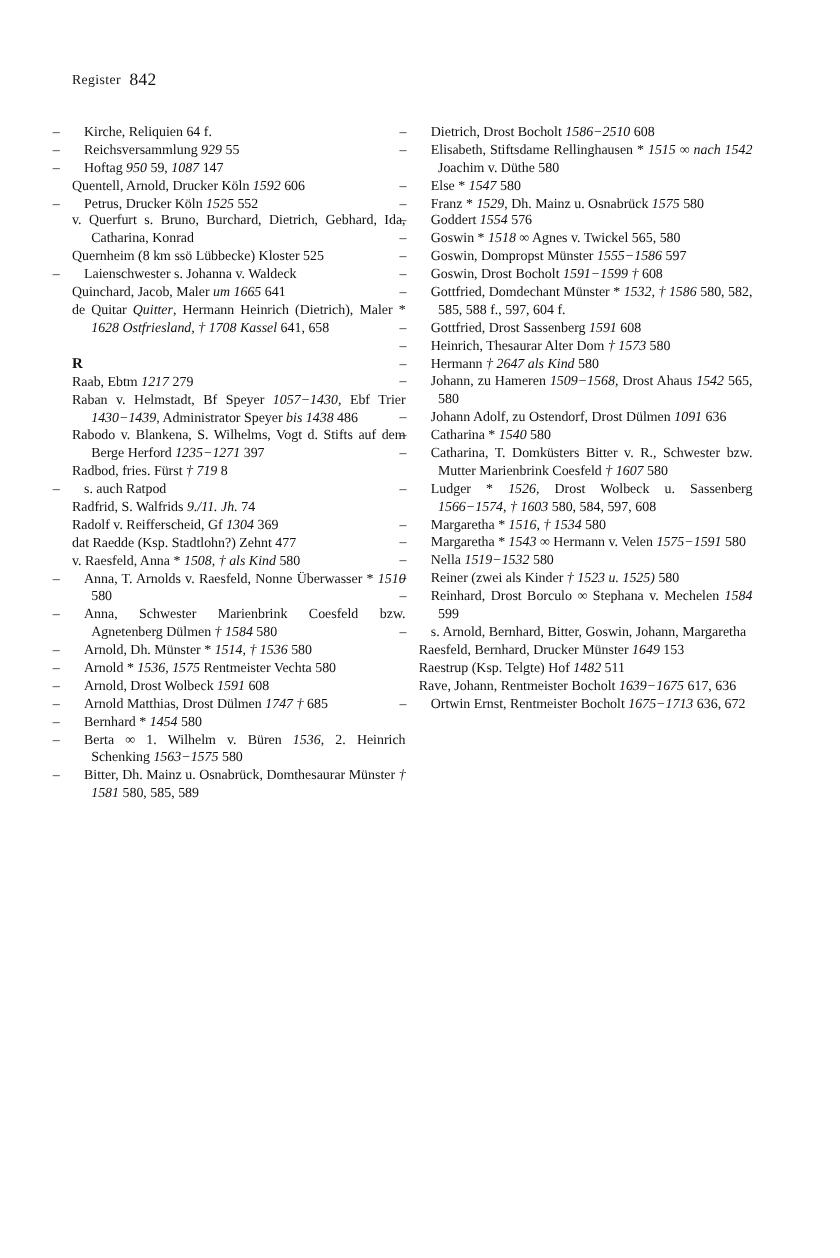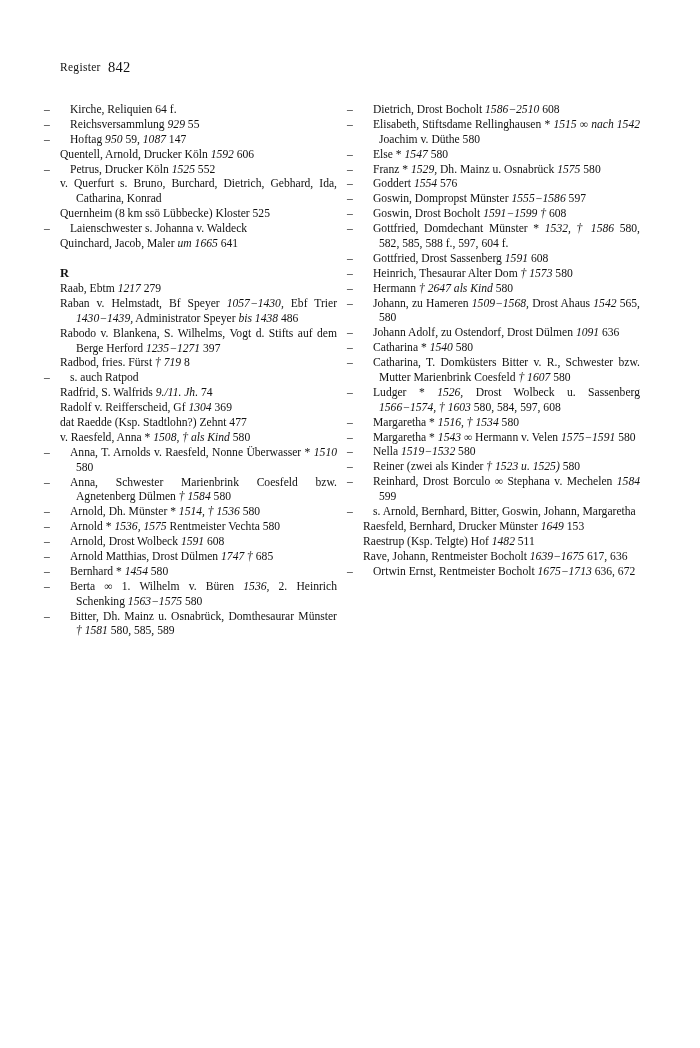--- a/index.html
+++ b/index.html
@@ -39,21 +39,21 @@
   .running-head {
     position: absolute;
     left: 0; right: 0;
     top: 2px;
     text-align: left;
     font-size: 11.5px;
     letter-spacing: 0.3px;
   }
   .columns {
     display: flex;
-    gap: 26px;
+    gap: 11px;
     align-items: flex-start;
   }
   .col {
     width: 278px;
     font-size: 11.6px;
     line-height: 1.285;
     text-align: justify;
     text-justify: inter-word;
     hyphens: manual;
   }
@@ -92,20 +92,21 @@
     <div class="col" id="col-left">
         <div class="entry sub"><span class="dash">–</span>Kirche, Reliquien 64 f.</div>
         <div class="entry sub"><span class="dash">–</span>Reichsversammlung <i>929</i> 55</div>
         <div class="entry sub"><span class="dash">–</span>Hoftag <i>950</i> 59, <i>1087</i> 147</div>
         <div class="entry">Quentell, Arnold, Drucker Köln <i>1592</i> 606</div>
         <div class="entry sub"><span class="dash">–</span>Petrus, Drucker Köln <i>1525</i> 552</div>
         <div class="entry">v. Querfurt s. Bruno, Burchard, Dietrich, Gebhard, Ida, Catharina, Konrad</div>
         <div class="entry">Quernheim (8 km ssö Lübbecke) Kloster 525</div>
         <div class="entry sub"><span class="dash">–</span>Laienschwester s. Johanna v. Waldeck</div>
         <div class="entry">Quinchard, Jacob, Maler <i>um 1665</i> 641</div>
+        <div class="entry">de Quitar <i>Quitter</i>, Hermann Heinrich (Dietrich), Maler * <i>1628 Ostfriesland, † 1708 Kassel</i> 641, 658</div>
         <div class="letter-head">R</div>
         <div class="entry">Raab, Ebtm <i>1217</i> 279</div>
         <div class="entry">Raban v. Helmstadt, Bf Speyer <i>1057−1430,</i> Ebf Trier <i>1430−1439,</i> Administrator Speyer <i>bis 1438</i> 486</div>
         <div class="entry">Rabodo v. Blankena, S. Wilhelms, Vogt d. Stifts auf dem Berge Herford <i>1235−1271</i> 397</div>
         <div class="entry">Radbod, fries. Fürst <i>† 719</i> 8</div>
         <div class="entry sub"><span class="dash">–</span>s. auch Ratpod</div>
         <div class="entry">Radfrid, S. Walfrids <i>9./11. Jh.</i> 74</div>
         <div class="entry">Radolf v. Reifferscheid, Gf <i>1304</i> 369</div>
         <div class="entry">dat Raedde (Ksp. Stadtlohn?) Zehnt 477</div>
         <div class="entry">v. Raesfeld, Anna * <i>1508, † als Kind</i> 580</div>
@@ -118,20 +119,21 @@
         <div class="entry sub"><span class="dash">–</span>Bernhard * <i>1454</i> 580</div>
         <div class="entry sub"><span class="dash">–</span>Berta ∞ 1. Wilhelm v. Büren <i>1536,</i> 2. Heinrich Schenking <i>1563−1575</i> 580</div>
         <div class="entry sub"><span class="dash">–</span>Bitter, Dh. Mainz u. Osnabrück, Domthesaurar Münster <i>† 1581</i> 580, 585, 589</div>
       </div>
     <div class="col" id="col-right">
         <div class="entry sub"><span class="dash">–</span>Dietrich, Drost Bocholt <i>1586−2510</i> 608</div>
         <div class="entry sub"><span class="dash">–</span>Elisabeth, Stiftsdame Rellinghausen * <i>1515</i> ∞ <i>nach 1542</i> Joachim v. Düthe 580</div>
         <div class="entry sub"><span class="dash">–</span>Else * <i>1547</i> 580</div>
         <div class="entry sub"><span class="dash">–</span>Franz * <i>1529,</i> Dh. Mainz u. Osnabrück <i>1575</i> 580</div>
         <div class="entry sub"><span class="dash">–</span>Goddert <i>1554</i> 576</div>
+        <div class="entry sub"><span class="dash">–</span>Goswin * <i>1518</i> ∞ Agnes v. Twickel 565, 580</div>
         <div class="entry sub"><span class="dash">–</span>Goswin, Dompropst Münster <i>1555−1586</i> 597</div>
         <div class="entry sub"><span class="dash">–</span>Goswin, Drost Bocholt <i>1591−1599 †</i> 608</div>
         <div class="entry sub"><span class="dash">–</span>Gottfried, Domdechant Münster * <i>1532, † 1586</i> 580, 582, 585, 588 f., 597, 604 f.</div>
         <div class="entry sub"><span class="dash">–</span>Gottfried, Drost Sassenberg <i>1591</i> 608</div>
         <div class="entry sub"><span class="dash">–</span>Heinrich, Thesaurar Alter Dom <i>† 1573</i> 580</div>
         <div class="entry sub"><span class="dash">–</span>Hermann <i>† 2647 als Kind</i> 580</div>
         <div class="entry sub"><span class="dash">–</span>Johann, zu Hameren <i>1509−1568,</i> Drost Ahaus <i>1542</i> 565, 580</div>
         <div class="entry sub"><span class="dash">–</span>Johann Adolf, zu Ostendorf, Drost Dülmen <i>1091</i> 636</div>
         <div class="entry sub"><span class="dash">–</span>Catharina * <i>1540</i> 580</div>
         <div class="entry sub"><span class="dash">–</span>Catharina, T. Domküsters Bitter v. R., Schwester bzw. Mutter Marienbrink Coesfeld <i>† 1607</i> 580</div>

